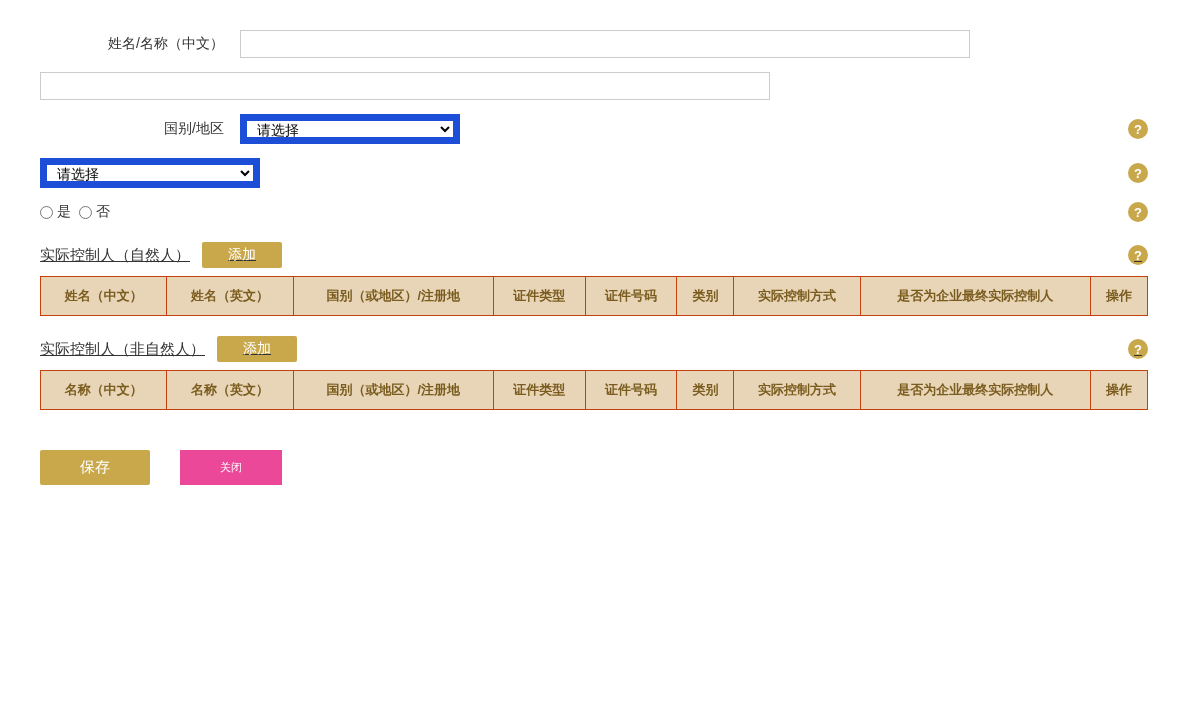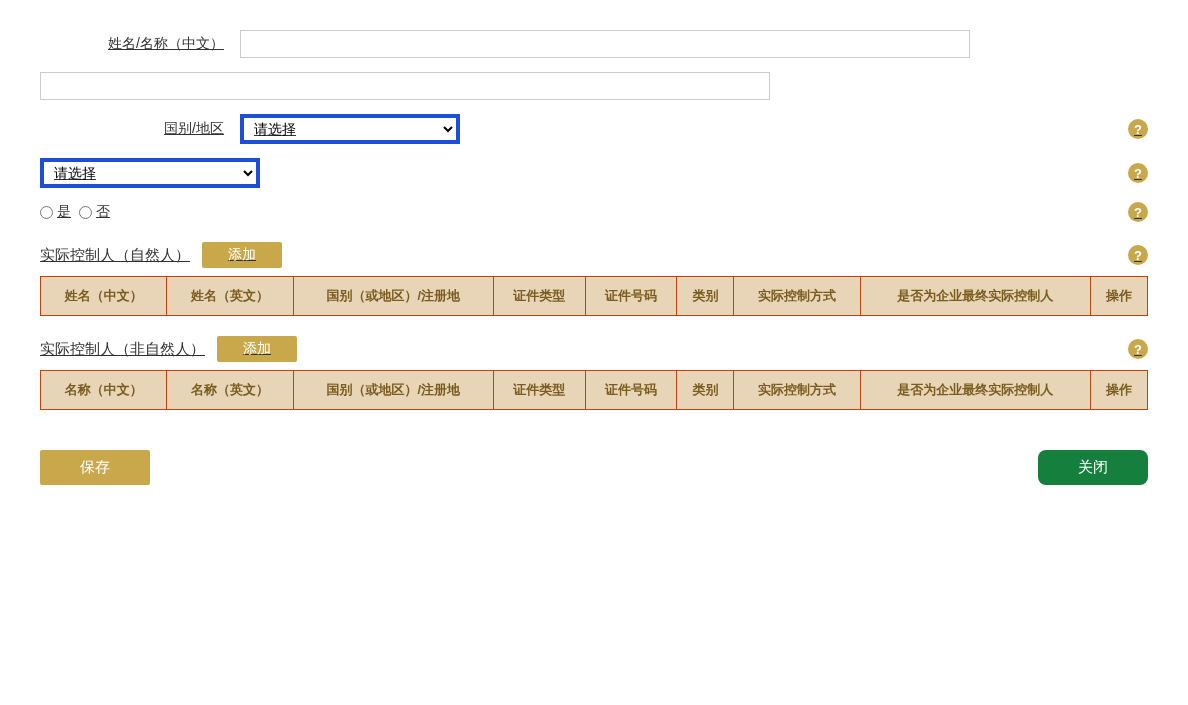--- a/index.html
+++ b/index.html
@@ -12,21 +12,20 @@
     }
 
     .form-section {
       margin-bottom: 20px;
     }
 
     .form-row {
       display: flex;
       align-items: center;
       margin-bottom: 14px;
-      text-decoration: underline;
     }
 
     .form-label {
       width: 200px;
       text-align: right;
       padding-right: 16px;
       color: #333;
       font-size: 14px;
       flex-shrink: 0;
     }
@@ -37,21 +36,21 @@
       height: 28px;
       border: 1px solid #ccc;
       padding: 0 6px;
       font-size: 14px;
       outline: none;
     }
 
     .form-select {
       width: 220px;
       height: 30px;
-      border: 4px solid #1d4ed8;
+      border: 7px solid #1d4ed8;
       padding: 0 6px;
       font-size: 14px;
       background: #fff;
       cursor: pointer;
       outline: none;
       appearance: auto;
     }
 
     .radio-group {
       display: flex;
@@ -128,43 +127,43 @@
     }
 
     .section-left {
       display: flex;
       align-items: center;
       gap: 12px;
     }
 
     .bottom-buttons {
       display: flex;
-      justify-content: space-between;
+      justify-content: flex-start;
       gap: 30px;
       margin-top: 40px;
     }
 
     .save-btn {
       background: #c9a84c;
       color: #fff;
       border: none;
       padding: 8px 40px;
       font-size: 15px;
       cursor: pointer;
       border-radius: 2px;
     }
 
     .close-btn {
-      background: #15803d;
+      background: #ec4899;
       color: #fff;
       border: none;
       padding: 8px 40px;
-      font-size: 15px;
-      cursor: pointer;
-      border-radius: 8px;
+      font-size: 11px;
+      cursor: pointer;
+      border-radius: 0;
     }
 
     .right-help {
       margin-left: auto;
       padding-left: 20px;
     }
   </style>
 </head>
 <body>
 

